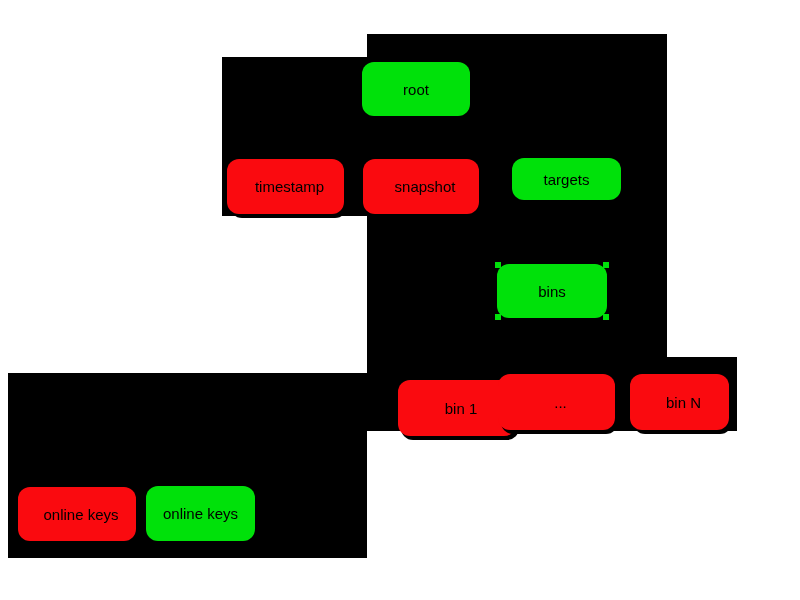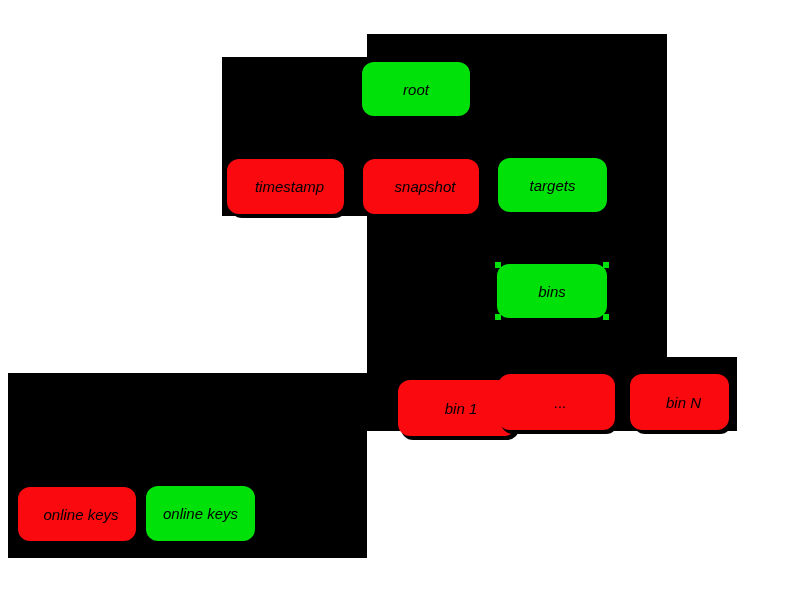--- a/index.html
+++ b/index.html
@@ -7,21 +7,20 @@
     padding: 0;
     background: #ffffff;
     font-family: "Liberation Sans", "DejaVu Sans", sans-serif;
   }
   .canvas {
     position: relative;
     width: 800px;
     height: 600px;
     background: var(--page, #ffffff);
     overflow: hidden;
-    font-style: italic;
   }
   .block {
     position: absolute;
     background: var(--block, #000000);
   }
   
   .blk-a { left: 367px; top: 34px;  width: 300px; height: 397px; }
   .blk-b { left: 222px; top: 57px;  width: 145px; height: 159px; }
   .blk-c { left: 8px;   top: 373px; width: 359px; height: 185px; }
   .blk-d { left: 667px; top: 357px; width: 70px;  height: 74px;  }
@@ -37,21 +36,21 @@
     color: var(--text, #000000);
     white-space: nowrap;
   }
   .node.red   { background: var(--red, #fa0a0f); padding-left: 8px; }
   .node.green { background: var(--green, #00e10a); }
 
   
   .n-root         { left: 362px; top: 62px;  width: 108px; height: 54px; }
   .n-timestamp    { left: 227px; top: 159px; width: 109px; height: 55px; }
   .n-snapshot     { left: 363px; top: 159px; width: 108px; height: 55px; }
-  .n-targets      { left: 498px; top: 158px; width: 109px; height: 54px; text-align: right; }
+  .n-targets      { left: 512px; top: 158px; width: 109px; height: 42px; text-align: right; }
   .n-bins         { left: 497px; top: 264px; width: 110px; height: 54px; }
   .n-bin1         { left: 366px; top: 380px; width: 110px; height: 56px; margin-left: 32px; }
   .n-bin-ellipsis { left: 498px; top: 374px; width: 109px; height: 56px; }
   .n-binN         { left: 630px; top: 374px; width: 91px; height: 56px; }
   .n-online-keys  { left: 18px;  top: 487px; width: 110px; height: 54px; }
   .n-offline-keys { left: 146px; top: 486px; width: 109px; height: 55px; }
 
   
   .mark {
     position: absolute;

